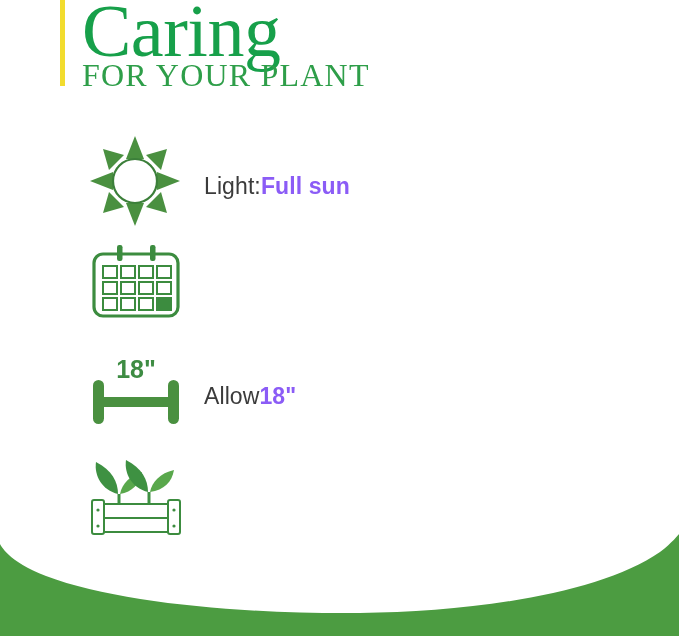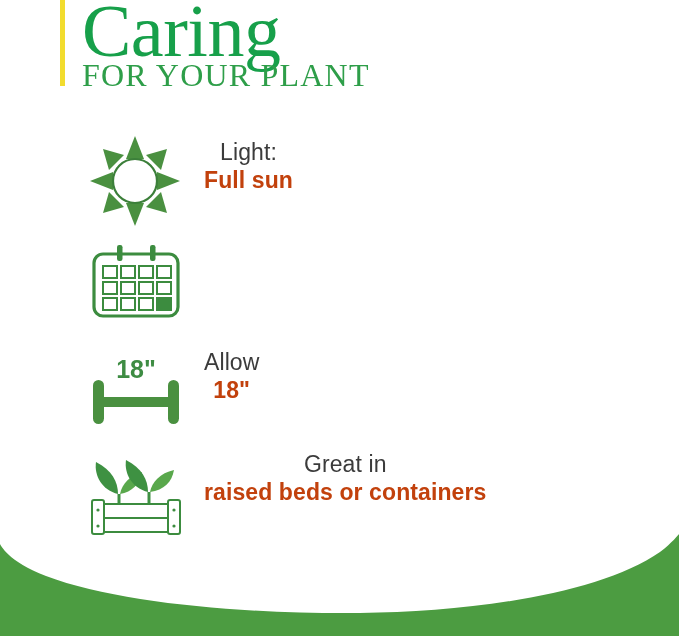--- a/index.html
+++ b/index.html
@@ -82,25 +82,24 @@
     left:204px;
     top:0;
     height:96px;
     display:flex;
     align-items:center;
     font-size:23px;
     line-height:28px;
     color:#3B3B3B;
     white-space:nowrap;
     letter-spacing:0.1px;
-    flex-direction:column;
   }
 
   .row-text .lead   { color:#3B3B3B; font-weight:400; }
-  .row-text .hi     { color:#c2410c; font-weight:700; }
+  .row-text .hi     { color:#8b5cf6; font-weight:700; }
   .row-text .tail   { color:#3B3B3B; font-weight:400; }
 
   
   #row-0 .row-text { top:4px; }
   #row-1 .row-text { top:2px; }
   #row-2 .row-text { top:-4px; }
   #row-3 .row-text { top:0px; }
 
   #row-2 .row-icon { top:6px; }
   #row-3 .row-icon { top:-2px; }
@@ -238,25 +237,20 @@
 
       <g fill="#3C8C3F">
         <circle cx="10" cy="62" r="1.6"></circle>
         <circle cx="10" cy="78" r="1.6"></circle>
         <circle cx="86" cy="62" r="1.6"></circle>
         <circle cx="86" cy="78" r="1.6"></circle>
       </g>
     </svg>
   </div>
 
-  <div class="row-text">
-    <span class="lead">Great in </span>
-      <span class="hi">raised beds or containers</span>
-      <span class="tail"></span>
-  </div>
 
 </div>
 
 <div id="bottom-wave">
   <svg width="679" height="118" viewBox="0 0 679 118" preserveAspectRatio="none" aria-hidden="true">
     <path d="M0 26 C0 26 8 44 46 58 C120 86 250 96 360 95
              C470 94 600 76 660 34 C672 25 679 16 679 16
              L679 118 L0 118 Z" fill="#4C9C41"></path>
   </svg>
 </div>

